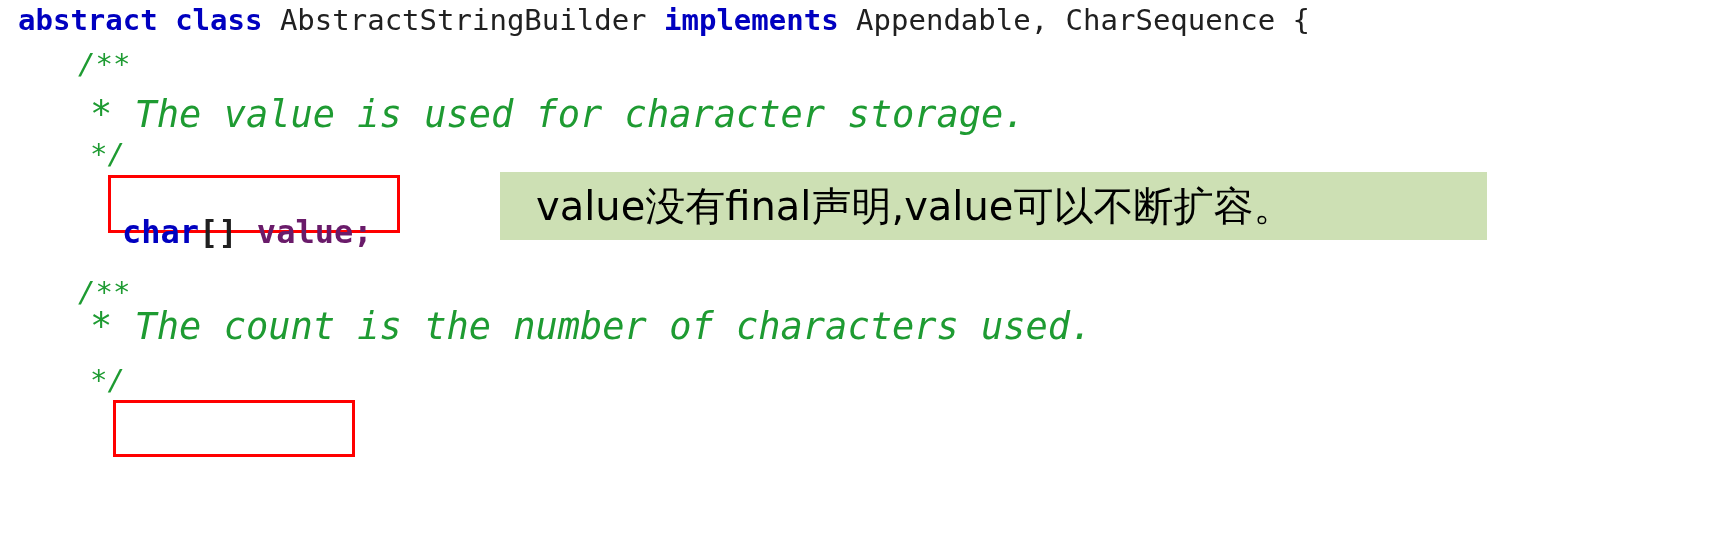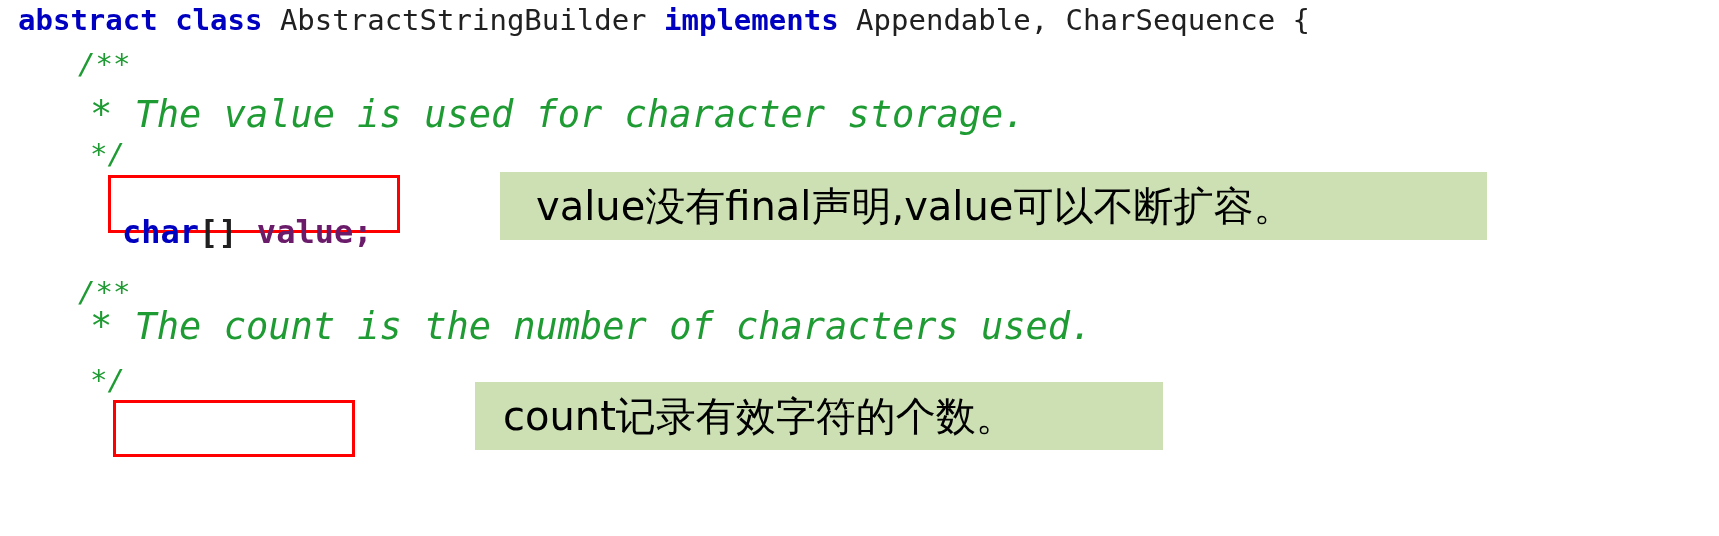--- a/index.html
+++ b/index.html
@@ -141,15 +141,14 @@
   <div class="decl-text" id="decl-value"><span class="kw">char</span><span class="punct">[] </span><span class="field">value;</span></div>
 
   <div class="note" id="note-value">value没有final声明,value可以不断扩容。</div>
 
   <div class="code-line comment doc-open" id="doc2-open">/**</div>
   <div class="code-line comment doc-body" id="doc2-body">* The count is the number of characters used.</div>
   <div class="code-line comment doc-close" id="doc2-close">*/</div>
 
   <div class="decl-box" id="box-count"></div>
 
-  <div class="note" id="note-count">count记录有效字符的个数。</div>
 
 </div>
 
 </body></html>

